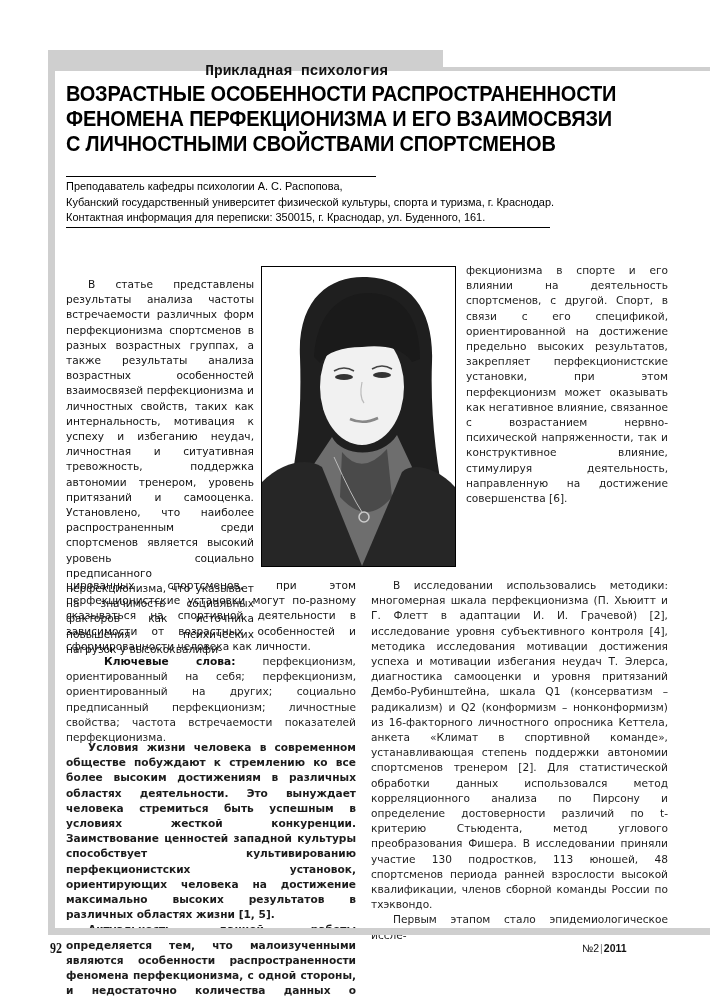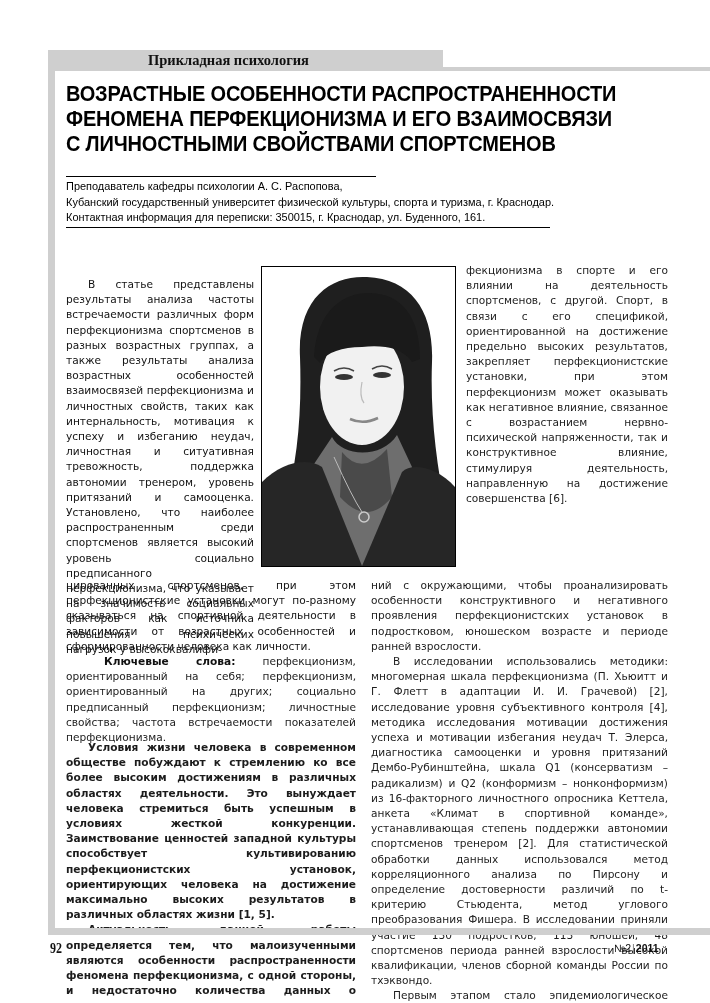--- a/index.html
+++ b/index.html
@@ -3,22 +3,22 @@
   <meta charset="utf-8">
   <style>
     html, body { margin: 0; padding: 0; background: #ffffff; }
     body {
       width: 710px; height: 1003px; position: relative; overflow: hidden;
       font-family: "DejaVu Sans", sans-serif; color: #1a1a1a;
     }
     .frame-left { position: absolute; left: 48px; top: 50px; width: 7px; height: 885px; background: #cfcfcf; }
     .section-tab { position: absolute; left: 48px; top: 50px; width: 395px; height: 21px; background: #cfcfcf; }
     .section-tab-label {
-      position: absolute; left: 100px; top: 2px; width: 240px; text-align: left;
-      font-family: Liberation Serif, serif; font-weight: bold; font-size: 14.5px; color: #111;
+      position: absolute; left: 100px; top: 13px; width: 240px; text-align: right;
+      font-family: Liberation Mono, monospace; font-weight: bold; font-size: 14.5px; color: #111;
     }
     .top-bar { position: absolute; left: 443px; top: 67px; width: 267px; height: 4px; background: #cfcfcf; }
     .bottom-bar { position: absolute; left: 48px; top: 928px; width: 662px; height: 7px; background: #cfcfcf; }
 
     .title {
       position: absolute; left: 66px; top: 82px; width: 600px;
       font-family: "Liberation Sans", sans-serif; font-weight: bold; font-size: 21.5px;
       line-height: 25px; color: #000; letter-spacing: -0.2px; transform: scaleX(0.93); transform-origin: left top;
     }
     .title div { white-space: nowrap; }
@@ -50,21 +50,21 @@
       border: 1px solid #000; box-sizing: border-box; background: #ffffff; overflow: hidden;
     }
     .photo svg { display: block; }
 
     .page-number {
       position: absolute; left: 50px; top: 940px;
       font-family: "Liberation Serif", serif; font-weight: bold; font-size: 15px; color: #111;
       transform: scaleX(0.8); transform-origin: left top;
     }
     .issue {
-      position: absolute; left: 614px; top: 942px;
+      position: absolute; left: 582px; top: 942px;
       font-family: "Liberation Sans", sans-serif; font-size: 10.5px; color: #111;
     }
     .issue .year { font-weight: bold; }
     .issue .sep { color: #777; padding: 0 1px; }
   </style>
 </head>
 <body>
 
 <div class="frame-left"></div>
 <div class="section-tab">
@@ -129,21 +129,20 @@
 <div class="col body-left">
   <p class="indent">Условия жизни человека в современном обществе побуждают к стремлению ко все более высоким достижениям в различных областях деятельности. Это вынуждает человека стремиться быть успешным в условиях жесткой конкуренции. Заимствование ценностей западной культуры способствует культивированию перфекционистских установок, ориентирующих человека на достижение максимально высоких результатов в различных областях жизни [1, 5].</p>
   <p class="indent">Актуальность данной работы определяется тем, что малоизученными являются особенности распространенности феномена перфекционизма, с одной стороны, и недостаточно количества данных о проявлении пер-</p>
 </div>
 
 <div class="col right-narrow">
   <p>фекционизма в спорте и его влиянии на деятельность спортсменов, с другой. Спорт, в связи с его спецификой, ориентированной на достижение предельно высоких результатов, закрепляет перфекционистские установки, при этом перфекционизм может оказывать как негативное влияние, связанное с возрастанием нервно-психической напряженности, так и конструктивное влияние, стимулируя деятельность, направленную на достижение совершенства [6].</p>
 </div>
 
 <div class="col right-wide">
-  <p>ний с окружающими, чтобы проанализировать особенности конструктивного и негативного проявления перфекционистских установок в подростковом, юношеском возрасте и периоде ранней взрослости.</p>
   <p class="indent">В исследовании использовались методики: многомерная шкала перфекционизма (П. Хьюитт и Г. Флетт в адаптации И. И. Грачевой) [2], исследование уровня субъективного контроля [4], методика исследования мотивации достижения успеха и мотивации избегания неудач Т. Элерса, диагностика самооценки и уровня притязаний Дембо-Рубинштейна, шкала Q1 (консерватизм – радикализм) и Q2 (конформизм – нонконформизм) из 16-факторного личностного опросника Кеттела, анкета «Климат в спортивной команде», устанавливающая степень поддержки автономии спортсменов тренером [2]. Для статистической обработки данных использовался метод корреляционного анализа по Пирсону и определение достоверности различий по t-критерию Стьюдента, метод углового преобразования Фишера. В исследовании приняли участие 130 подростков, 113 юношей, 48 спортсменов периода ранней взрослости высокой квалификации, членов сборной команды России по тхэквондо.</p>
   <p class="indent">Первым этапом стало эпидемиологическое иссле-</p>
 </div>
 
 <div class="bottom-bar"></div>
 <div class="page-number">92</div>
 <div class="issue">
   <span>№2</span><span class="sep">|</span><span class="year">2011</span>
 </div>
 

